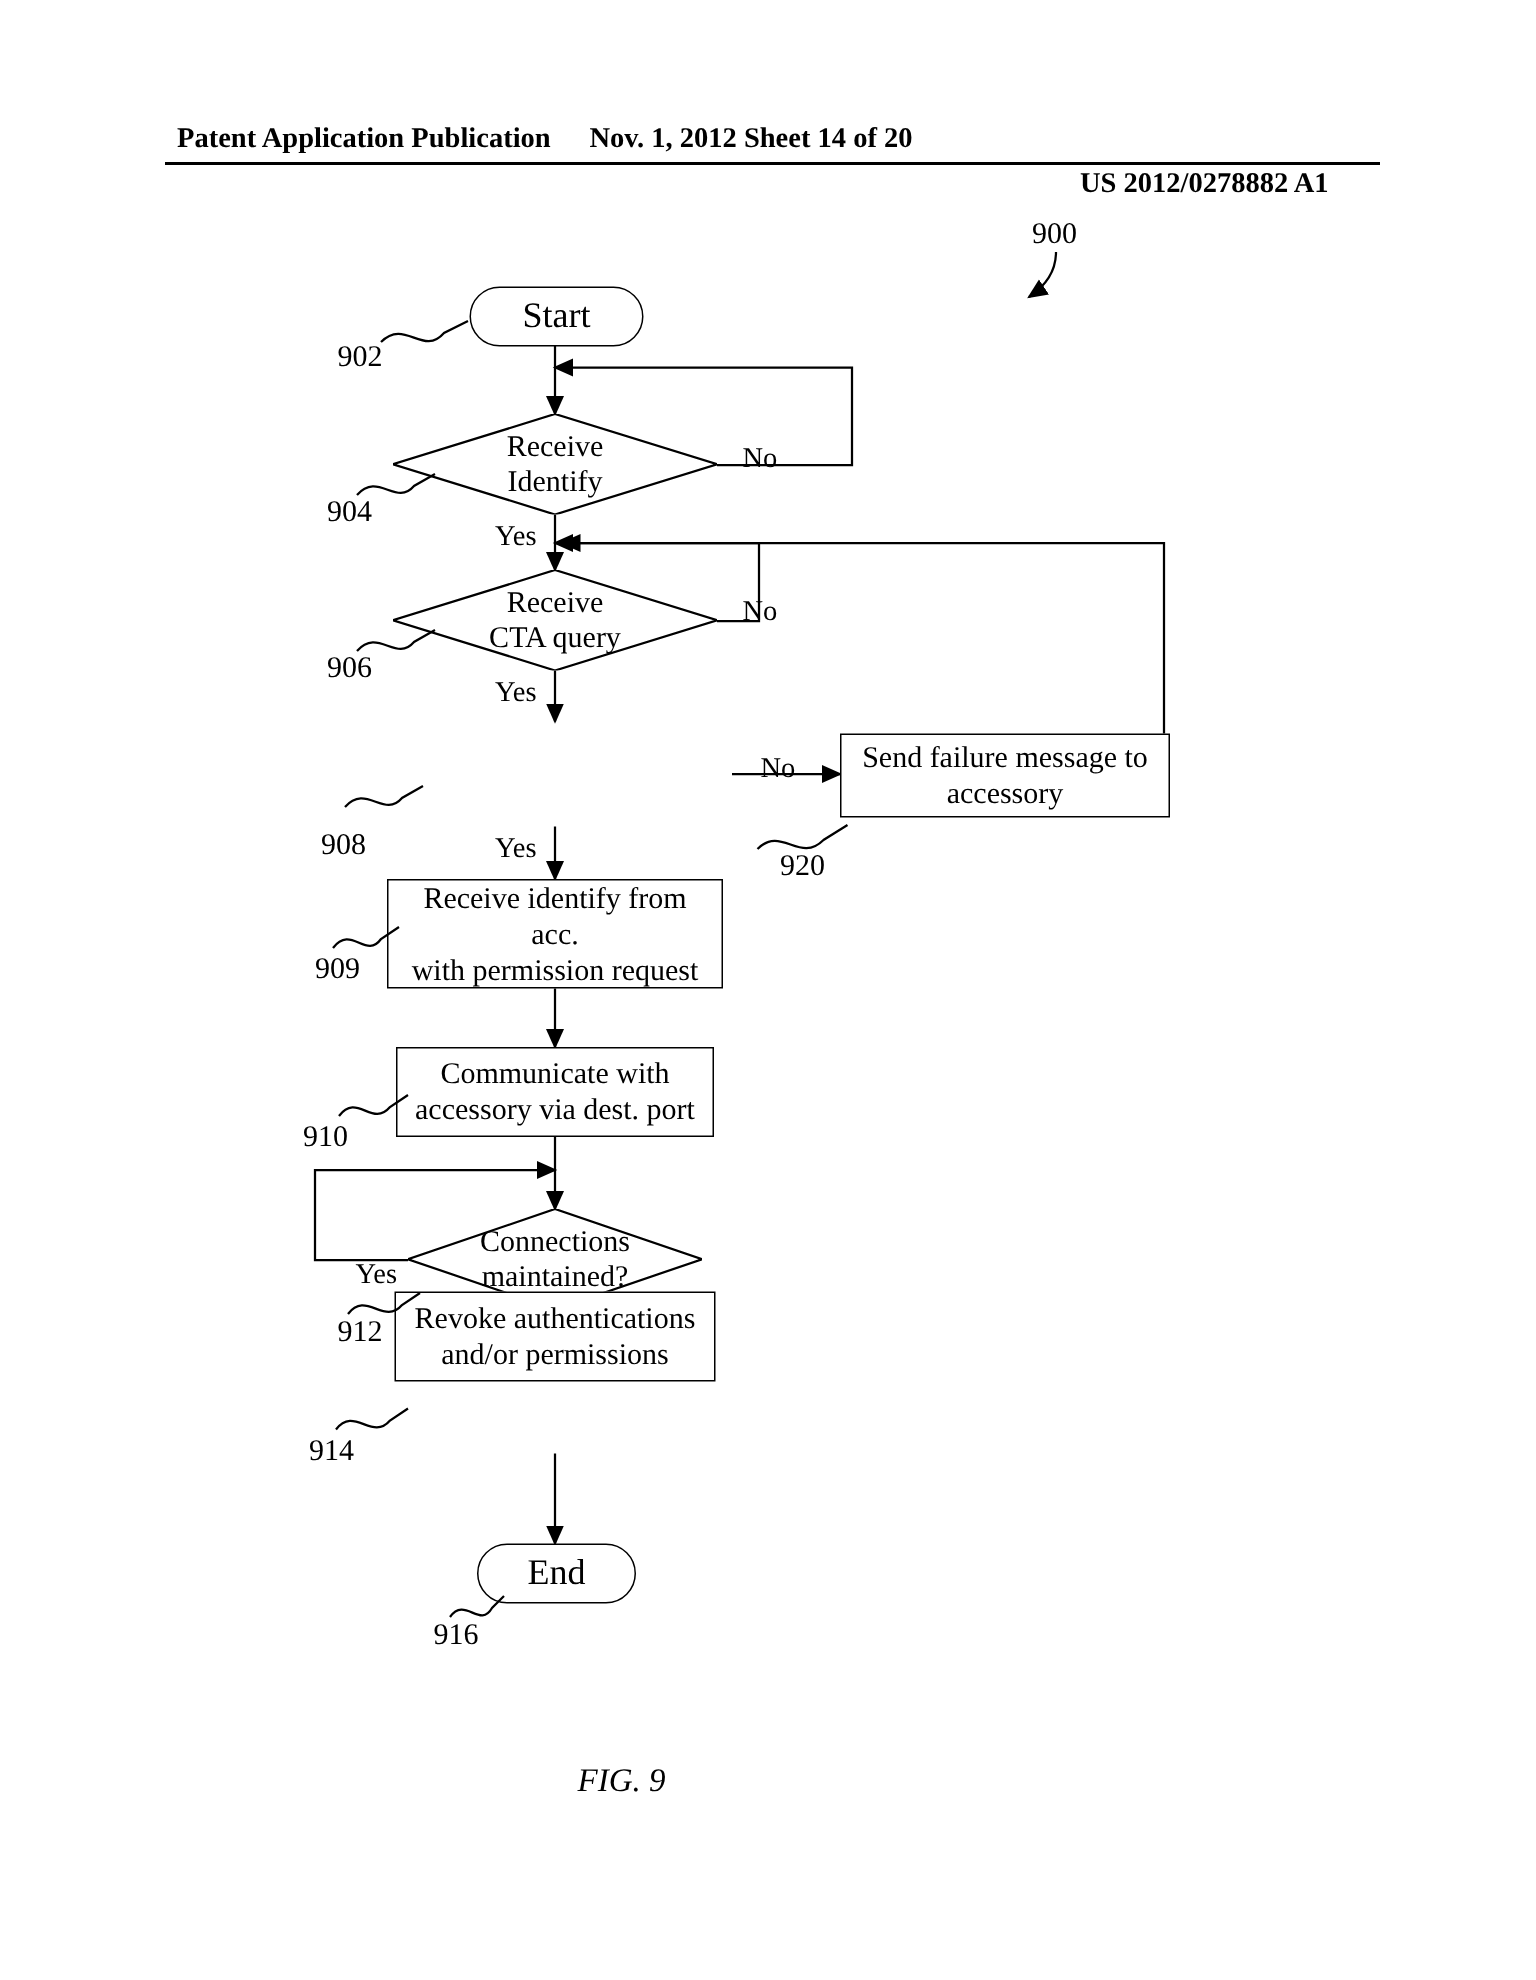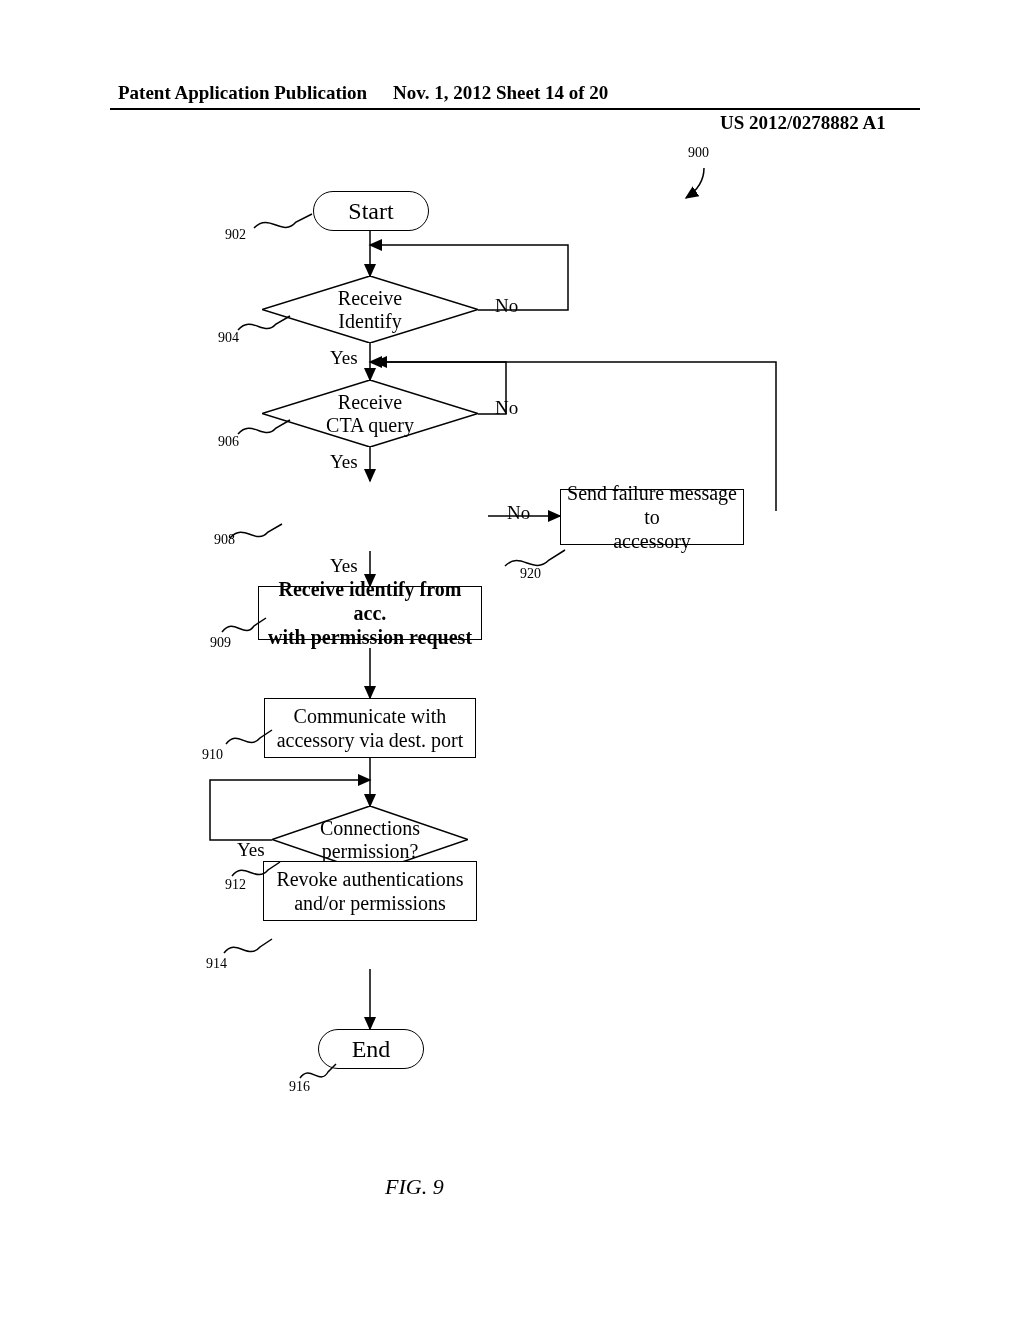--- a/index.html
+++ b/index.html
@@ -19,21 +19,21 @@
   }
   .hdr .left { position: absolute; left: 118px; }
   .hdr .mid  { position: absolute; left: 393px; }
   .hdr .right{ position: absolute; left: 720px; margin-top: 30px; }
   .hdr-rule {
     position: absolute; left: 110px; top: 108px;
     width: 810px; height: 0; border-top: 2px solid #000;
   }
 
   
-  .txt { position: absolute; font-size: 14px; }
+  .txt { position: absolute; font-size: 20px; }
   .txt.sm { font-size: 19px; }
   .fig { position: absolute; font-style: italic; font-size: 22px; }
 
   
   .term {
     position: absolute; border: 1.5px solid #000; border-radius: 26px;
     display: flex; align-items: center; justify-content: center;
     font-size: 24px; background: #fff;
   }
   
@@ -136,41 +136,41 @@
       </svg>
   <div class="label" style="white-space:pre-line;">Receive
 CTA query</div>
 </div>
 <div class="txt sm" style="left:495px; top:397px;">No</div>
 <div class="txt sm" style="left:330px; top:451px;">Yes</div>
 
 <div class="txt sm" style="left:507px; top:502px;">No</div>
 <div class="txt sm" style="left:330px; top:555px;">Yes</div>
 
-<div class="proc" style="left:560px; top:489px; width:184px; height:56px;">
+<div class="proc" style="left:560px; top:489px; width:220px; height:56px;">
   <span style="white-space:pre-line;">Send failure message to
 accessory</span>
 </div>
 
-<div class="proc" style="left:258px; top:586px; width:224px; height:54px;font-weight:bold;">
+<div class="proc" style="left:258px; top:586px; width:224px; height:73px;">
   <span style="white-space:pre-line;">Receive identify from acc.
 with permission request</span>
 </div>
 
 <div class="proc" style="left:264px; top:698px; width:212px; height:60px;">
   <span style="white-space:pre-line;">Communicate with
 accessory via dest. port</span>
 </div>
 
 <div class="dec" style="left:272px; top:806px; width:196px; height:67px;">
   <svg class="diamond-svg" viewBox="0 0 196 67">
         <polygon points="98,0 196,33.5 98,67 0,33.5" fill="#fff" stroke="#000" stroke-width="1.5"></polygon>
       </svg>
   <div class="label" style="white-space:pre-line;">Connections
-permission?</div>
+maintained?</div>
 </div>
 <div class="txt sm" style="left:237px; top:839px;">Yes</div>
 <div class="txt sm" style="left:378px; top:874px;">No</div>
 
 <div class="proc" style="left:263px; top:861px; width:214px; height:60px;">
   <span style="white-space:pre-line;">Revoke authentications
 and/or permissions</span>
 </div>
 
 <div class="term" style="left:318px; top:1029px; width:104px; height:38px;">
@@ -196,21 +196,21 @@
         <path d="M2,20 C16,4 28,28 40,14 L54,6" fill="none" stroke="#000" stroke-width="1.5"></path>
       </svg>
 </div>
 <div class="txt" style="left:218px; top:434px;">906</div>
 
 <div class="lead" style="left:228px; top:518px;">
   <svg width="58" height="24">
         <path d="M2,20 C16,4 28,28 40,14 L54,6" fill="none" stroke="#000" stroke-width="1.5"></path>
       </svg>
 </div>
-<div class="txt" style="left:214px; top:532px;">908</div>
+<div class="txt" style="left:214px; top:552px;">908</div>
 
 <div class="lead" style="left:503px; top:546px;">
   <svg width="66" height="24">
         <path d="M2,20 C18,4 30,30 46,14 L62,4" fill="none" stroke="#000" stroke-width="1.5"></path>
       </svg>
 </div>
 <div class="txt" style="left:520px; top:566px;">920</div>
 
 <div class="lead" style="left:220px; top:612px;">
   <svg width="50" height="24">

